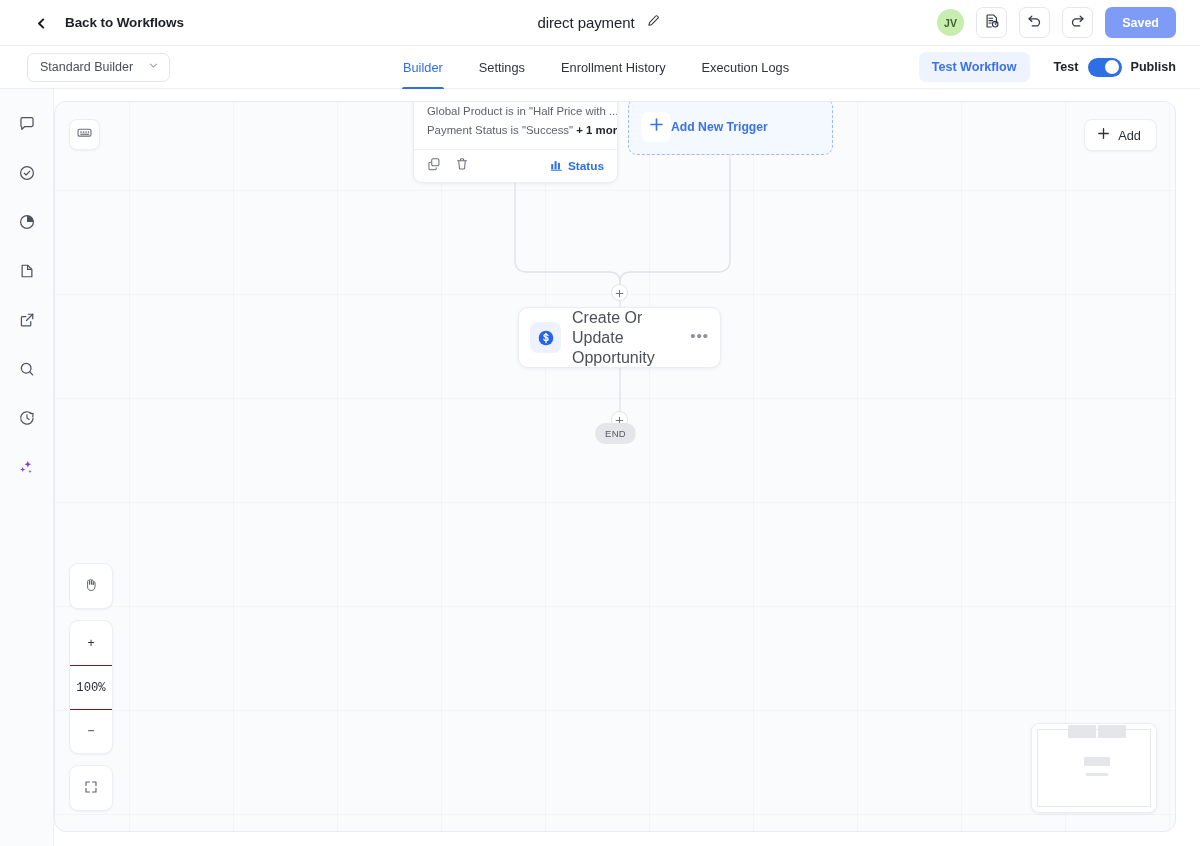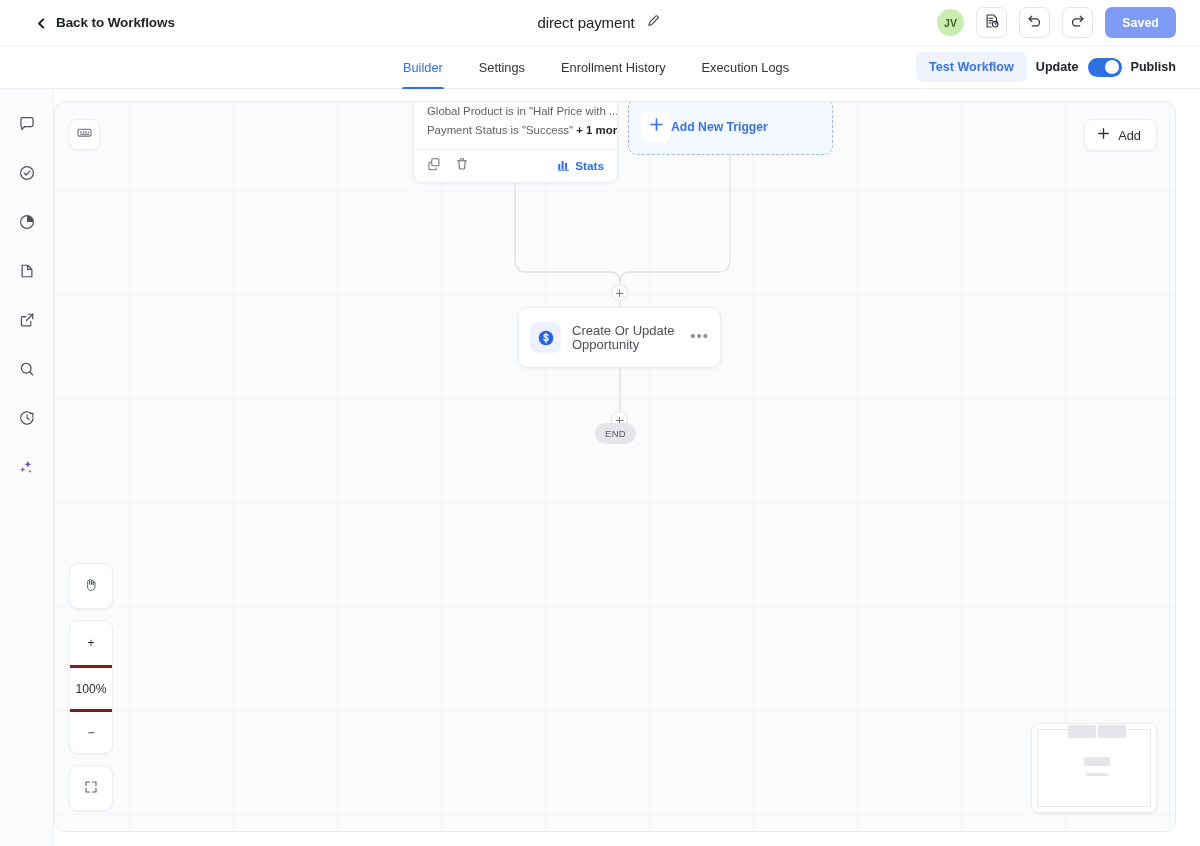--- a/index.html
+++ b/index.html
@@ -14,21 +14,21 @@
 
   
   .topbar {
     height: 46px; flex: 0 0 46px;
     display: flex; align-items: center;
     background: #fff;
     border-bottom: 1px solid #eceef1;
     position: relative;
   }
   .back-btn {
-    display: flex; align-items: center; gap: 9px;
+    display: flex; align-items: center; gap: 18px;
     padding: 4px 8px; margin-left: 28px;
     cursor: pointer; background: none; border: none;
     font-family: inherit;
   }
   .back-chevron { display: block; width: 11px; height: 11px; }
   .back-label { font-size: 13.5px; font-weight: 700; color: #1c1f24; letter-spacing: -0.1px; }
 
   .title-wrap {
     position: absolute; left: 0; right: 0; top: 0; bottom: 0;
     display: flex; align-items: center; justify-content: center; gap: 10px;
@@ -82,21 +82,21 @@
   .tab {
     position: relative; height: 43px; display: flex; align-items: center;
     font-size: 12.8px; color: #30343a; cursor: pointer; pointer-events: auto;
     padding: 0 1px;
   }
   .tab.active { color: #2f6fe4; font-weight: 400; }
   .tab.active::after {
     content: ""; position: absolute; left: 0; right: 0; bottom: 0;
     height: 2px; background: #2f6fe4; border-radius: 2px 2px 0 0;
   }
-  .sub-right { margin-left: auto; display: flex; align-items: center; gap: 9px; margin-right: 24px; }
+  .sub-right { margin-left: auto; display: flex; align-items: center; gap: 24px; margin-right: 24px; }
   .test-wf {
     height: 30px; padding: 0 13px; border-radius: 7px;
     background: #eef3fe; color: #3a72e8; border: none;
     font-size: 12.6px; font-weight: 700; font-family: inherit;
     display: flex; align-items: center; cursor: pointer;
   }
   .publish-wrap { display: flex; align-items: center; gap: 9px; }
   .pub-label { font-size: 12.6px; color: #21242a; font-weight: 700; }
   .toggle {
     width: 34px; height: 19px; border-radius: 11px; background: #2f6fe4;
@@ -162,21 +162,21 @@
   .zoom-card {
     background: #fff; border: 1px solid #eceef1; border-radius: 9px;
     box-shadow: 0 1px 2px rgba(16,24,40,0.05);
     overflow: hidden;
   }
   .zoom-card + .zoom-card { margin-top: 11px; }
   .zoom-cell {
     height: 44px; display: flex; align-items: center; justify-content: center;
     cursor: pointer; font-size: 12.2px; color: #2c3038;
   }
-  .zoom-cell + .zoom-cell { border-top: 3px solid #7f1d1d; }
+  .zoom-cell + .zoom-cell { border-top: 1px solid #7f1d1d; font-family: Liberation Mono, monospace; }
   .zoom-cell.pct { font-size: 12.2px; color: #272b31; }
 
   .minimap {
     position: absolute; right: 18px; bottom: 18px;
     width: 126px; height: 90px;
     background: #fff; border: 1px solid #eceef1; border-radius: 8px;
     box-shadow: 0 1px 3px rgba(16,24,40,0.07);
     padding: 5px;
     cursor: pointer;
   }
@@ -222,21 +222,21 @@
     position: absolute; left: 463px; top: 205px; width: 203px; height: 61px;
     background: #fff; border: 1px solid #ebedf0; border-radius: 10px;
     box-shadow: 0 1px 4px rgba(16,24,40,0.06);
     display: flex; align-items: center; padding: 0 11px; gap: 11px;
     cursor: pointer;
   }
   .action-ico {
     width: 31px; height: 31px; border-radius: 8px; background: #eef2fe;
     display: flex; align-items: center; justify-content: center; flex: 0 0 31px;
   }
-  .action-title { font-size: 13px; color: #4b5058; line-height: 14px; flex: 1; }
+  .action-title { font-size: 16px; color: #4b5058; line-height: 20px; flex: 1; }
   .dots { color: #8b9099; font-size: 15px; letter-spacing: 1px; line-height: 1; padding-bottom: 4px; cursor: pointer; }
 
   .plus-node {
     position: absolute; width: 17px; height: 17px; border-radius: 50%;
     background: #fff; border: 1px solid #e0e2e6;
     display: flex; align-items: center; justify-content: center;
     cursor: pointer;
   }
   .end-node {
     position: absolute; left: 540px; top: 321px; width: 41px; height: 21px;
@@ -300,32 +300,40 @@
             <path d="M11.8 4.4l2.9 2.8-2.9 2.8" stroke="#2e3440" stroke-width="1.35" stroke-linecap="round" stroke-linejoin="round"></path>
             <path d="M14.6 7.2H7.5a3.8 3.8 0 0 0 0 7.6h3.9" stroke="#2e3440" stroke-width="1.35" stroke-linecap="round"></path>
           </svg>
         </span>
       </div>
       <button class="saved-btn">Saved</button>
     </div>
   </div>
 
   <div class="subbar">
+    <div class="builder-select">
+      <span>Standard Builder</span>
+      <span>
+        <svg width="11" height="11" viewBox="0 0 12 12" fill="none">
+          <path d="M2.6 4.4 6 7.7l3.4-3.3" stroke="#9aa0a8" stroke-width="1.1" stroke-linecap="round" stroke-linejoin="round"></path>
+        </svg>
+      </span>
+    </div>
 
     <div class="tabs">
       <div class="tab active">Builder</div>
       <div class="tab">Settings</div>
       <div class="tab">Enrollment History</div>
       <div class="tab">Execution Logs</div>
     </div>
 
     <div class="sub-right">
       <button class="test-wf">Test Workflow</button>
       <div class="publish-wrap">
-        <span class="pub-label">Update</span>
+        <span class="pub-label">Test</span>
         <div class="toggle">
             <div class="knob"></div>
           </div>
         <span class="pub-label">Publish</span>
       </div>
     </div>
   </div>
 
   <div class="body">
 
@@ -458,21 +466,21 @@
               <div class="spacer"></div>
               <div class="stats-link">
                 <span>
                   <svg width="13" height="13" viewBox="0 0 14 14" fill="none">
                     <rect x="1.3" y="6.6" width="2.2" height="5.6" fill="#2f6fe4"></rect>
                     <rect x="4.9" y="3.4" width="2.2" height="8.8" fill="#2f6fe4"></rect>
                     <rect x="8.5" y="5.2" width="2.2" height="7" fill="#2f6fe4"></rect>
                     <rect x="1.1" y="12.6" width="11.6" height="1.1" fill="#2f6fe4"></rect>
                   </svg>
                 </span>
-                <span>Stats</span>
+                <span>Status</span>
               </div>
             </div>
           </div>
 
           <div class="trigger-box">
             <div class="trigger-plus">
               <span>
                 <svg width="15" height="15" viewBox="0 0 16 16" fill="none">
                   <path d="M8 2.2v11.6M2.2 8h11.6" stroke="#3a72e8" stroke-width="1.8" stroke-linecap="round"></path>
                 </svg>

